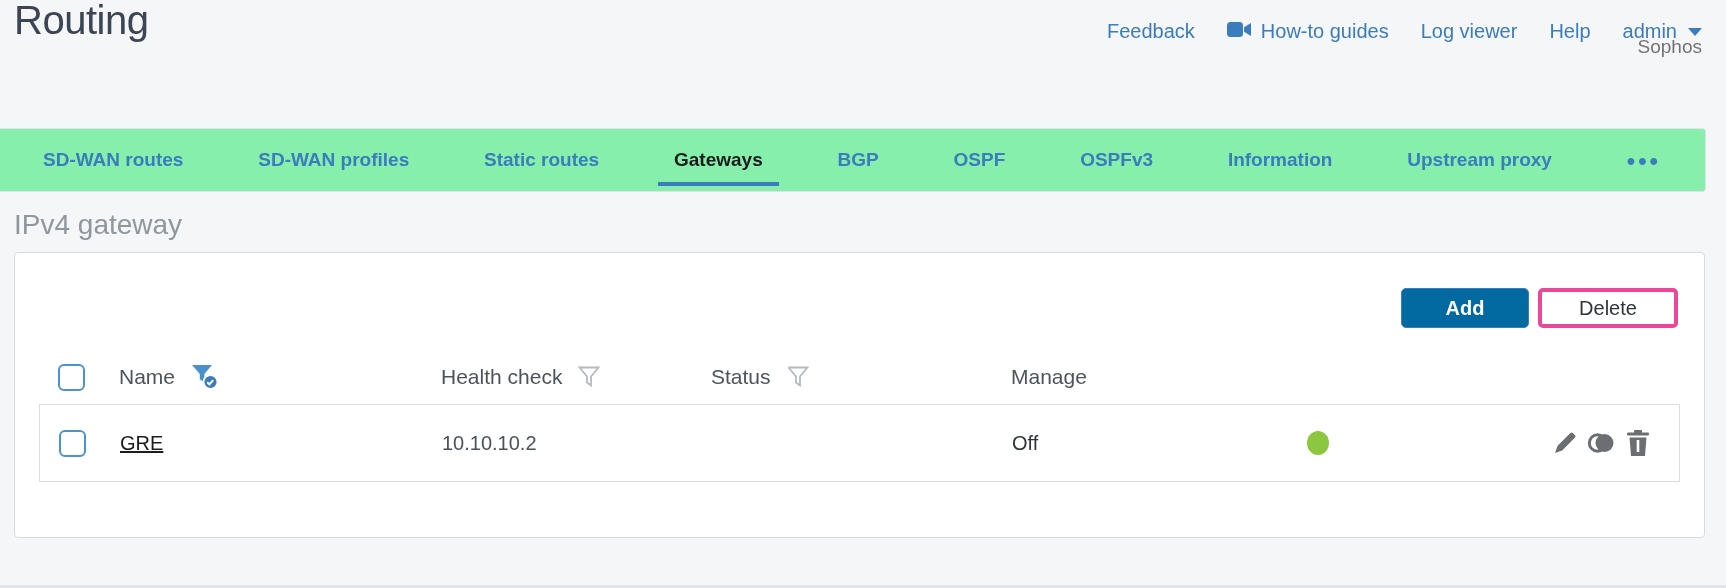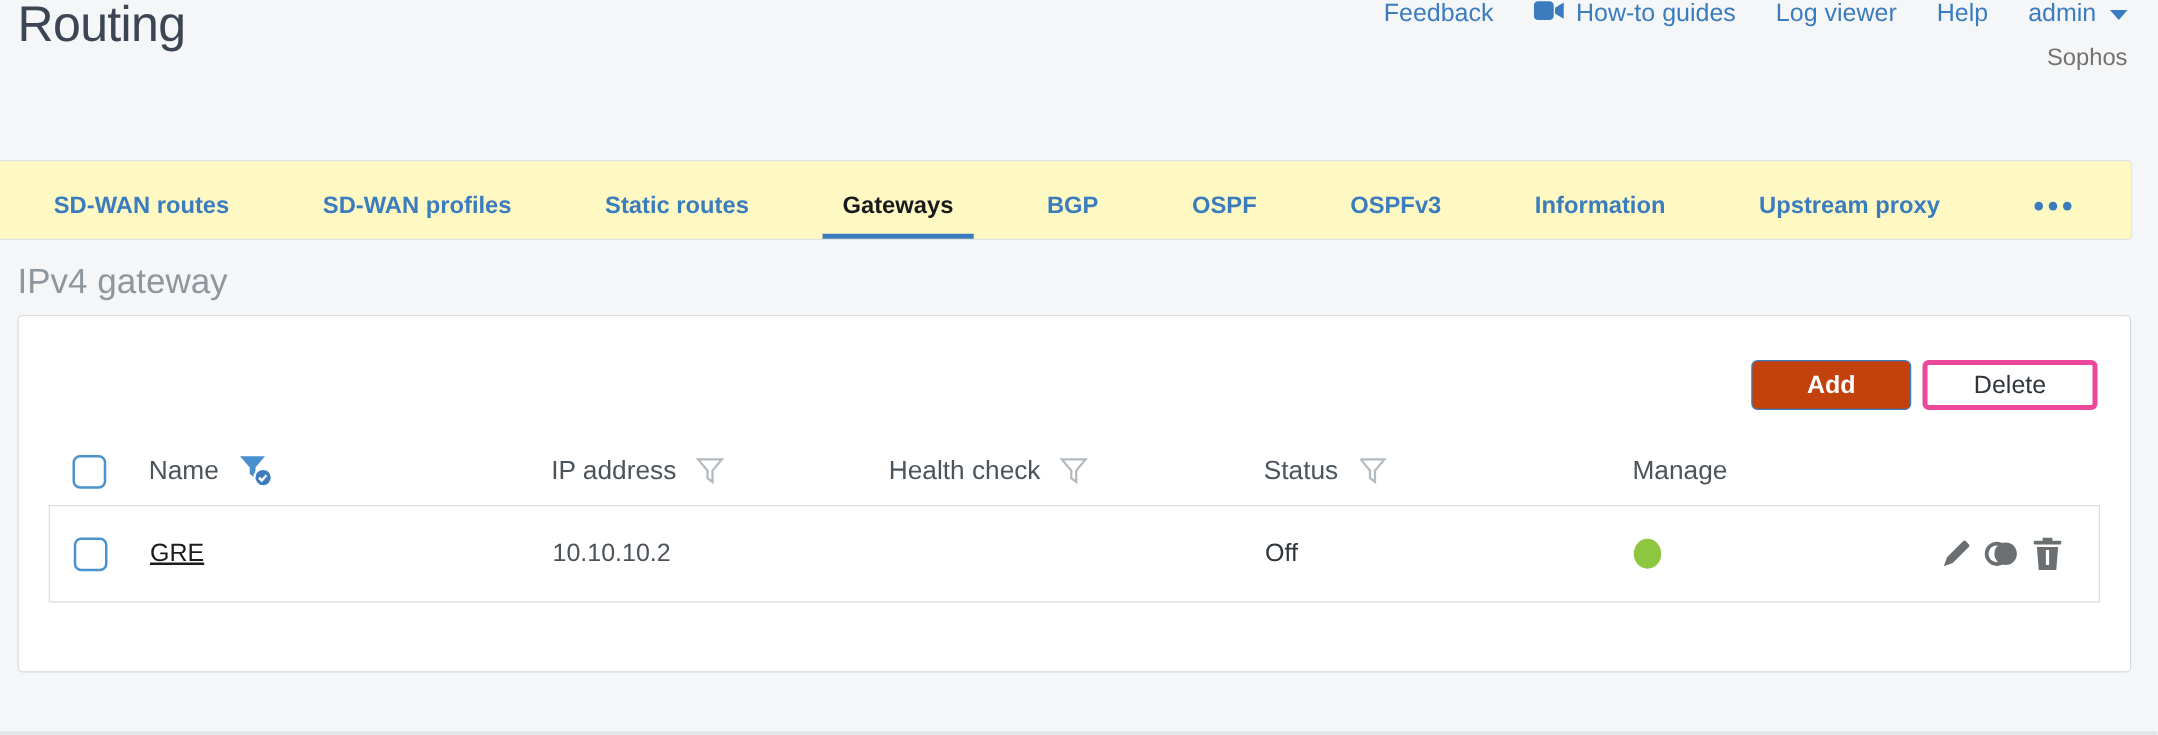--- a/index.html
+++ b/index.html
@@ -11,42 +11,42 @@
     overflow: hidden;
   }
 
   
   .header { position: relative; height: 128px; }
   .page-title {
     position: absolute; left: 14px; top: -2px;
     font-size: 40px; font-weight: 400; color: #3b4554; letter-spacing: -0.5px;
   }
   .topnav {
-    position: absolute; right: 24px; top: 0;
+    position: absolute; right: 24px; top: 20px;
     display: flex; align-items: center; gap: 32px;
     font-size: 20px; font-weight: 500; color: #3a7cbd;
   }
   .topnav .navlink { display: flex; align-items: center; gap: 9px; cursor: pointer; white-space: nowrap; }
   .caret-down {
     width: 0; height: 0; display: inline-block; margin-left: 2px;
     border-left: 7px solid transparent; border-right: 7px solid transparent;
     border-top: 8px solid #3a7cbd;
   }
   .brand {
     position: absolute; right: 24px; top: 36px;
     font-size: 19px; color: #737373; font-weight: 400;
   }
 
   
   .tabbar {
-    height: 64px; background: #fef9c3;
+    height: 64px; background: #86efac;
     border: 1px solid #e0e3e6; border-left: none;
     border-radius: 0 4px 4px 0;
     margin-right: 20px;
-    display: flex; justify-content: space-between; align-items: flex-end;
+    display: flex; justify-content: space-between; align-items: center;
     padding: 0 26px 0 25px;
   }
   .tab {
     position: relative; display: flex; align-items: center;
     padding: 0 18px; height: 52px;
     font-size: 19px; font-weight: 700; color: #3a7cbd;
     cursor: pointer; white-space: nowrap;
   }
   .tab.active { color: #181a1c; }
   .tab.active::after {
@@ -67,21 +67,21 @@
     height: 286px;
     background: #fff;
     border: 1px solid #d8dcdf;
     border-radius: 4px;
   }
   .toolbar {
     display: flex; justify-content: flex-end; gap: 9px;
     padding: 35px 26px 0;
   }
   .btn { font-family: inherit; font-size: 20px; height: 40px; border-radius: 5px; cursor: pointer; }
-  .btn-add { width: 128px; background: #c2410c; border: 1px solid #3b7ebf; color: #fff; font-weight: 600; }
+  .btn-add { width: 128px; background: #0369a1; border: 1px solid #3b7ebf; color: #fff; font-weight: 600; }
   .btn-delete { width: 140px; background: #fff; border: 4px solid #ec4899; color: #2f353a; }
 
   
   .table { margin: 22px 24px 0; }
   .trow {
     display: grid;
     grid-template-columns: 80px 322px 270px 300px 295px 245px 1fr;
     align-items: center;
   }
   .thead { height: 54px; }
@@ -172,28 +172,20 @@
         <span class="th-label">Name</span>
         <span class="funnel">
           <svg width="30" height="28" viewBox="0 0 30 28">
             <path d="M2 2h20l-7.6 9v8.6l-4.6-3.4v-5.2L2 2z" fill="#4a90cd"></path>
             <circle cx="20.5" cy="19" r="7" fill="#3a7cbd" stroke="#fff" stroke-width="1.8"></circle>
             <path d="M17.2 19.2l2.2 2.2 3.8-4.2" fill="none" stroke="#fff" stroke-width="2"></path>
           </svg>
         </span>
       </div>
       <div class="cell">
-        <span class="th-label">IP address</span>
-        <span class="funnel">
-          <svg width="24" height="24" viewBox="0 0 24 24">
-            <path d="M2.5 2.5h19L14 11.5v9l-4-3v-6L2.5 2.5z" fill="none" stroke="#b3bac0" stroke-width="1.8"></path>
-          </svg>
-        </span>
-      </div>
-      <div class="cell">
         <span class="th-label">Health check</span>
         <span class="funnel">
           <svg width="24" height="24" viewBox="0 0 24 24">
             <path d="M2.5 2.5h19L14 11.5v9l-4-3v-6L2.5 2.5z" fill="none" stroke="#b3bac0" stroke-width="1.8"></path>
           </svg>
         </span>
       </div>
       <div class="cell">
         <span class="th-label">Status</span>
         <span class="funnel">

